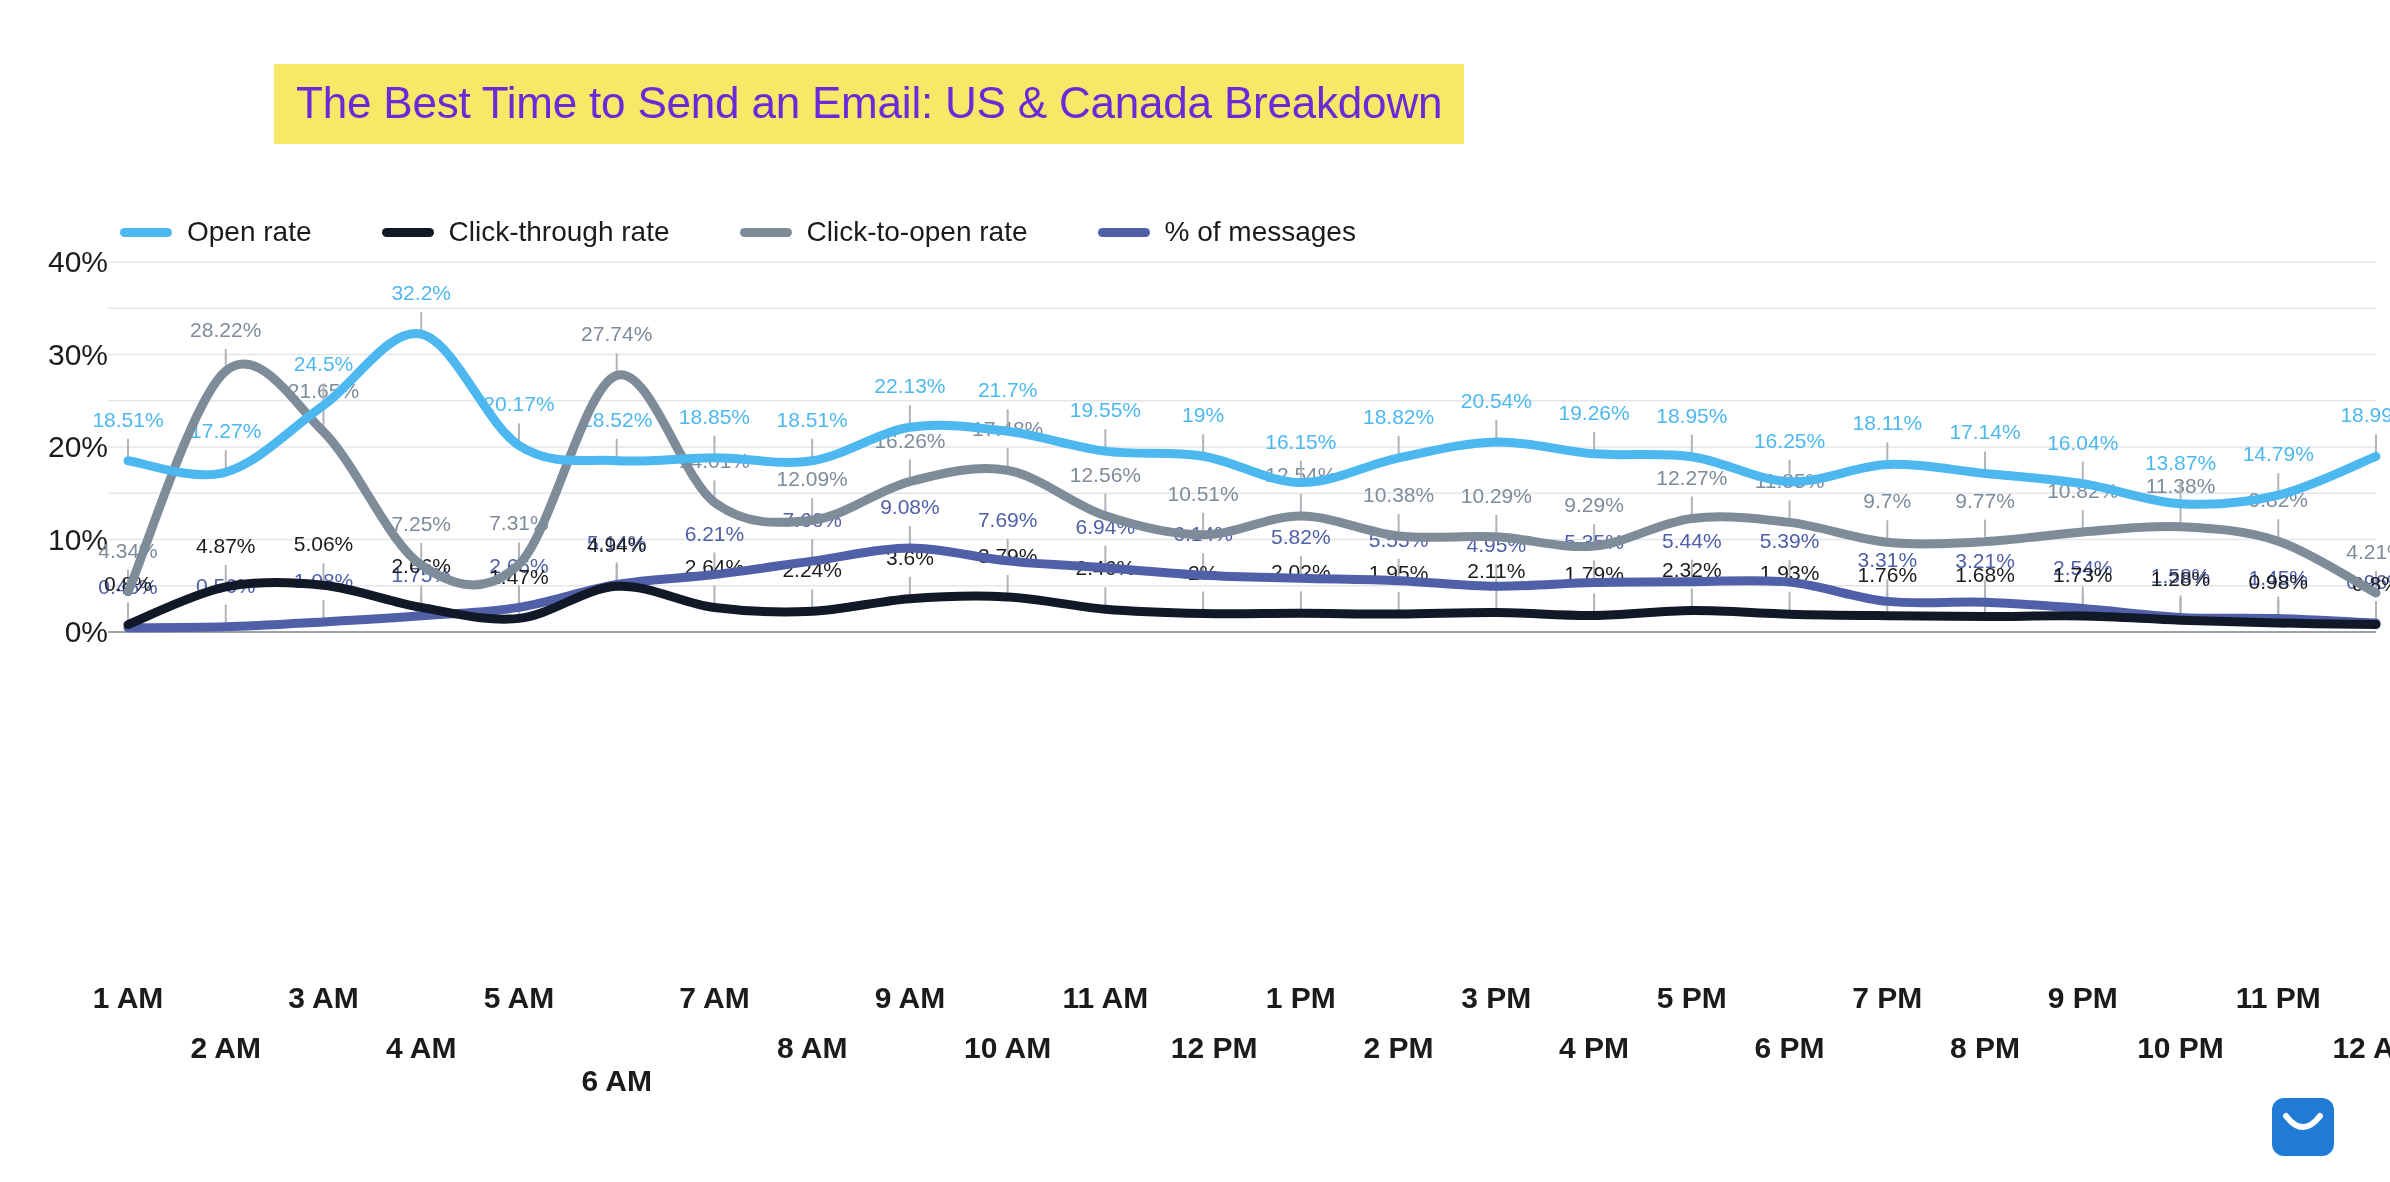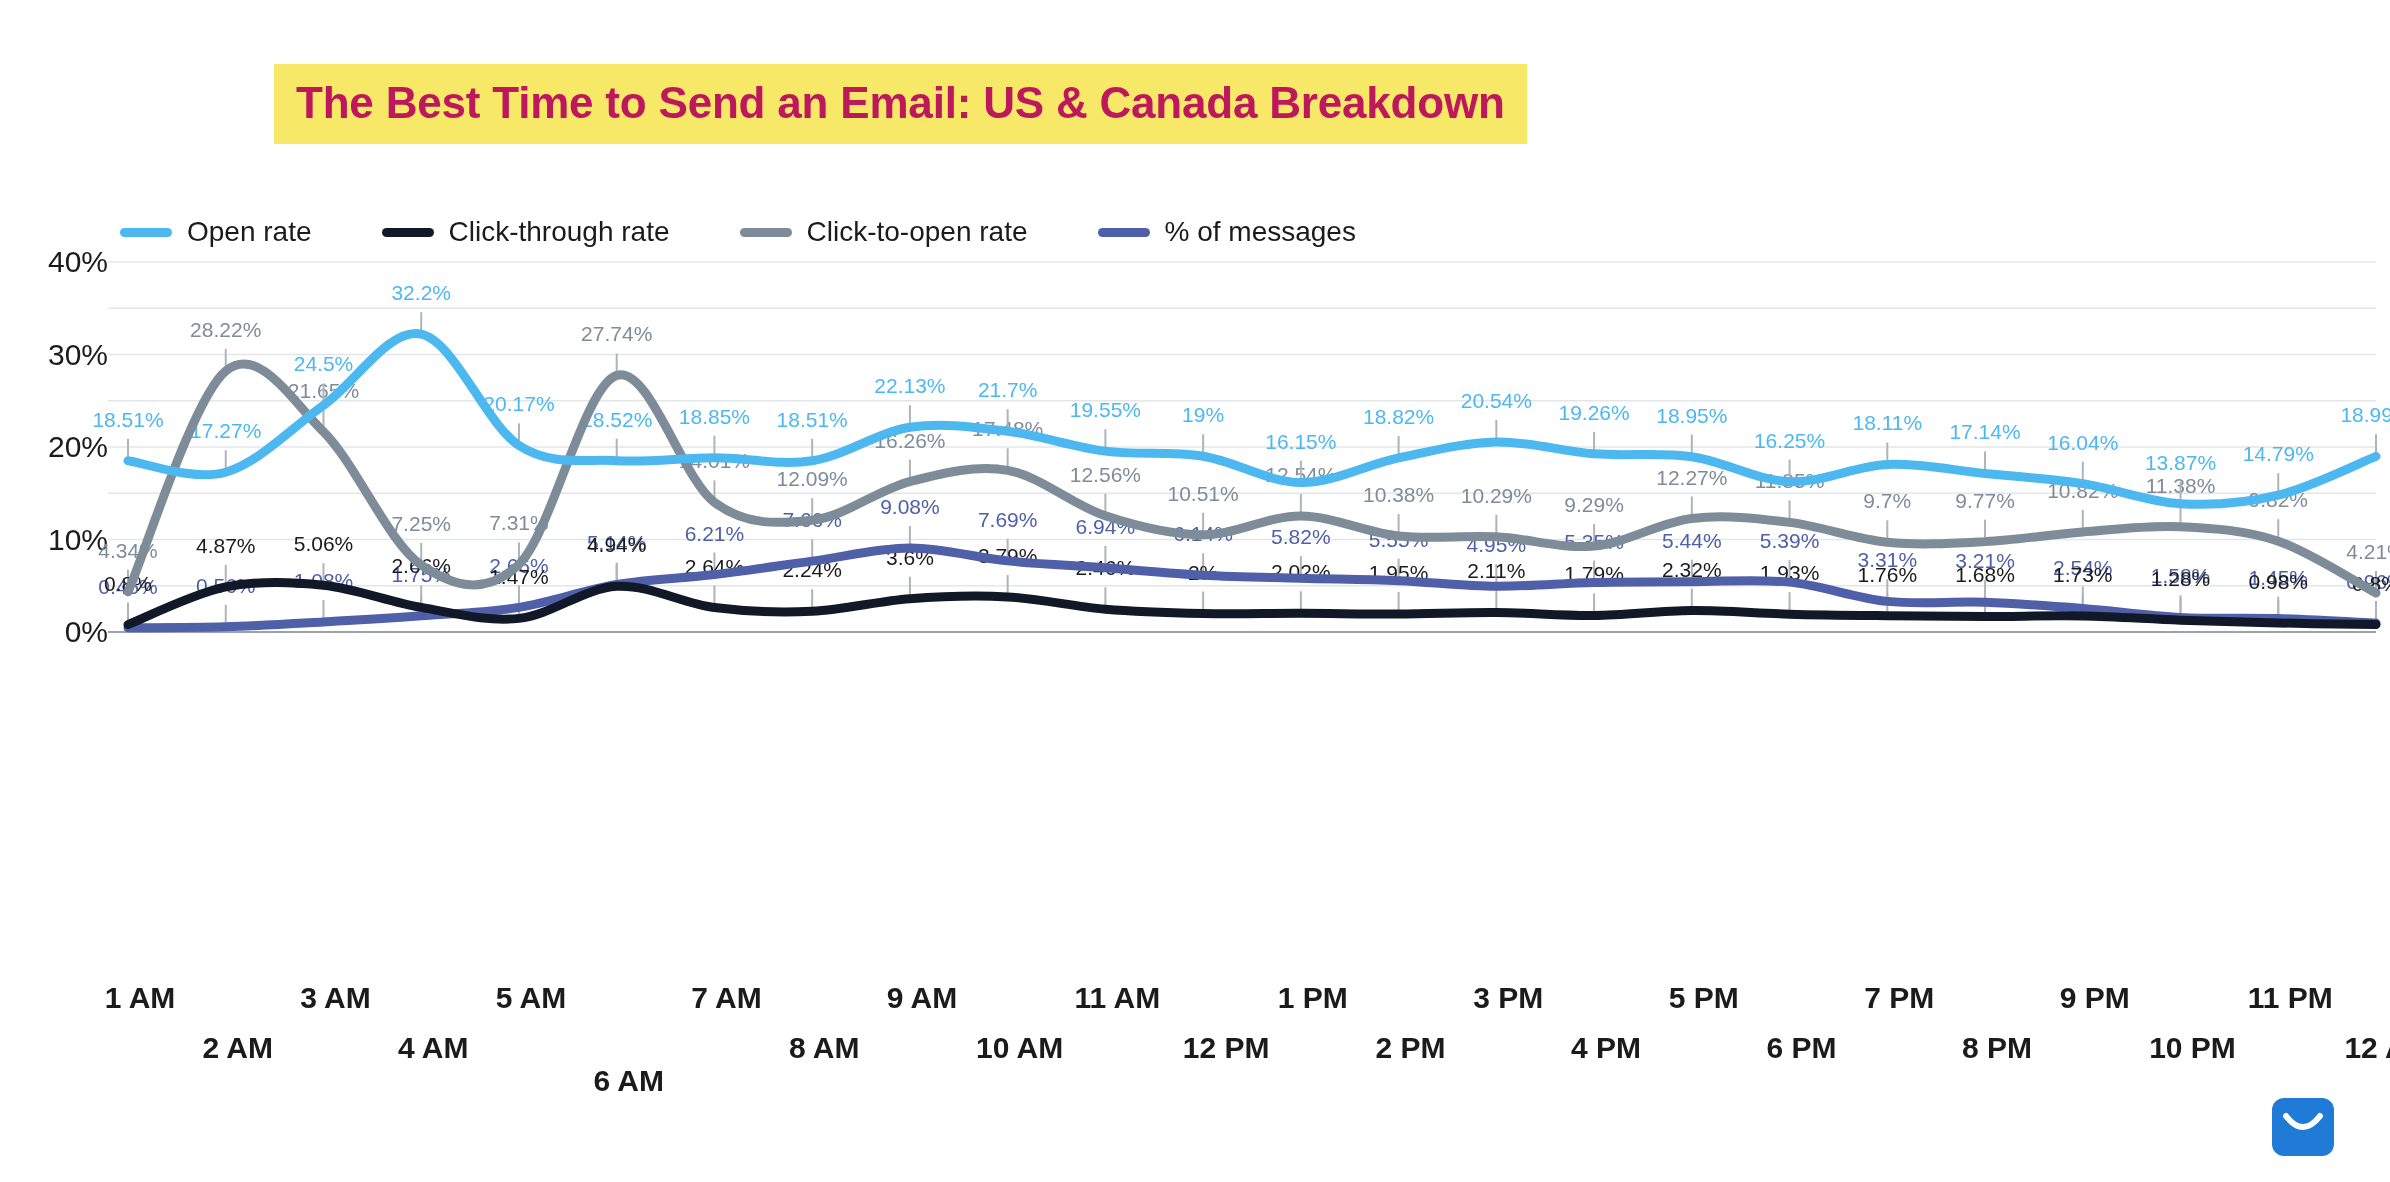--- a/index.html
+++ b/index.html
@@ -4,34 +4,34 @@
 <style>
   html,body{margin:0;padding:0;}
   body{
     width:2390px;height:1182px;background:#ffffff;
     font-family:"Liberation Sans",sans-serif;
     -webkit-font-smoothing:antialiased;
     overflow:hidden;position:relative;
   }
   .title-wrap{position:absolute;left:274px;top:64px;}
   .title{
-    display:inline-block;background:#F7E967;color:#be185d;
-    font-weight:bold;font-size:44px;letter-spacing:-0.2px;
+    display:inline-block;background:#F7E967;color:#6d28d9;
+    font-weight:normal;font-size:44px;letter-spacing:-0.2px;
     padding:17px 22px 19px 22px;line-height:1.0;white-space:nowrap;
   }
   .legend{position:absolute;left:120px;top:216px;display:flex;align-items:center;gap:12px;}
   .legend-item{display:flex;align-items:center;margin-right:58px;}
   .legend-swatch{width:52px;height:9px;border-radius:5px;margin-right:15px;}
   .legend-label{font-size:28px;color:#1b1b1b;white-space:nowrap;}
 
   .plot{position:absolute;left:0;top:250px;width:2390px;height:720px;}
   .yaxis{position:absolute;left:0;top:250px;width:120px;height:720px;}
   .ytick{position:absolute;right:12px;font-size:30px;font-weight:normal;color:#1b1b1b;transform:translateY(-50%);white-space:nowrap;}
 
-  .xaxis{position:absolute;left:12px;top:975px;width:2184px;height:120px;}
+  .xaxis{position:absolute;left:0;top:975px;width:2184px;height:120px;}
   .xtick{position:absolute;font-size:30px;font-weight:bold;color:#1b1b1b;transform:translateX(-50%);white-space:nowrap;}
 
   .logo{position:absolute;right:40px;bottom:26px;display:flex;align-items:center;}
   .logo-mark{width:62px;height:58px;border-radius:12px;background:#1F7BD6;
     display:flex;align-items:center;justify-content:center;margin-right:16px;}
   .logo-text{font-size:40px;font-weight:bold;color:#1b2a4a;letter-spacing:-0.5px;}
 
   svg{display:block;}
   .dlabel{font-size:21px;font-family:"Liberation Sans",sans-serif;}
 </style>

